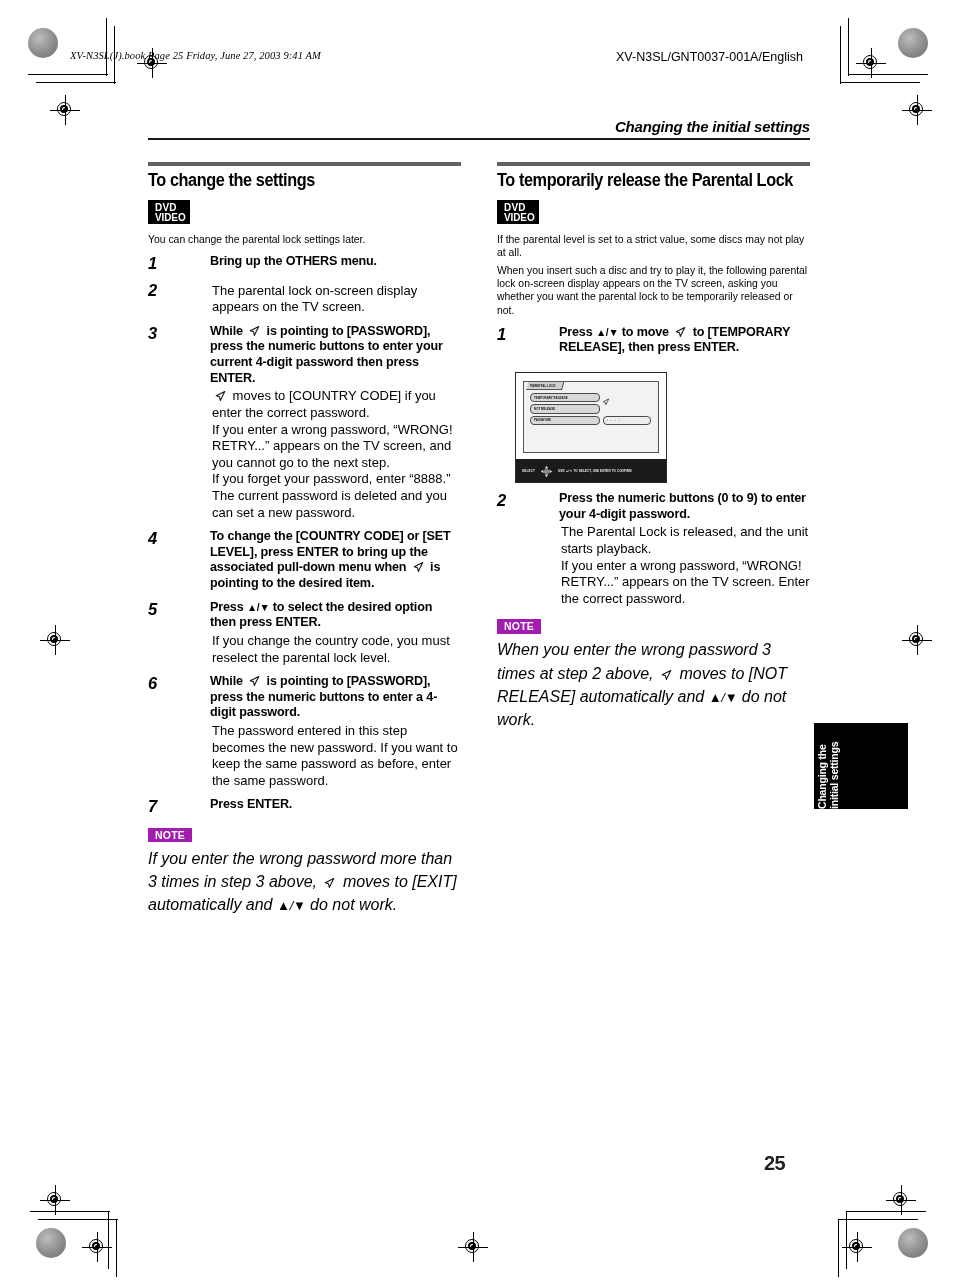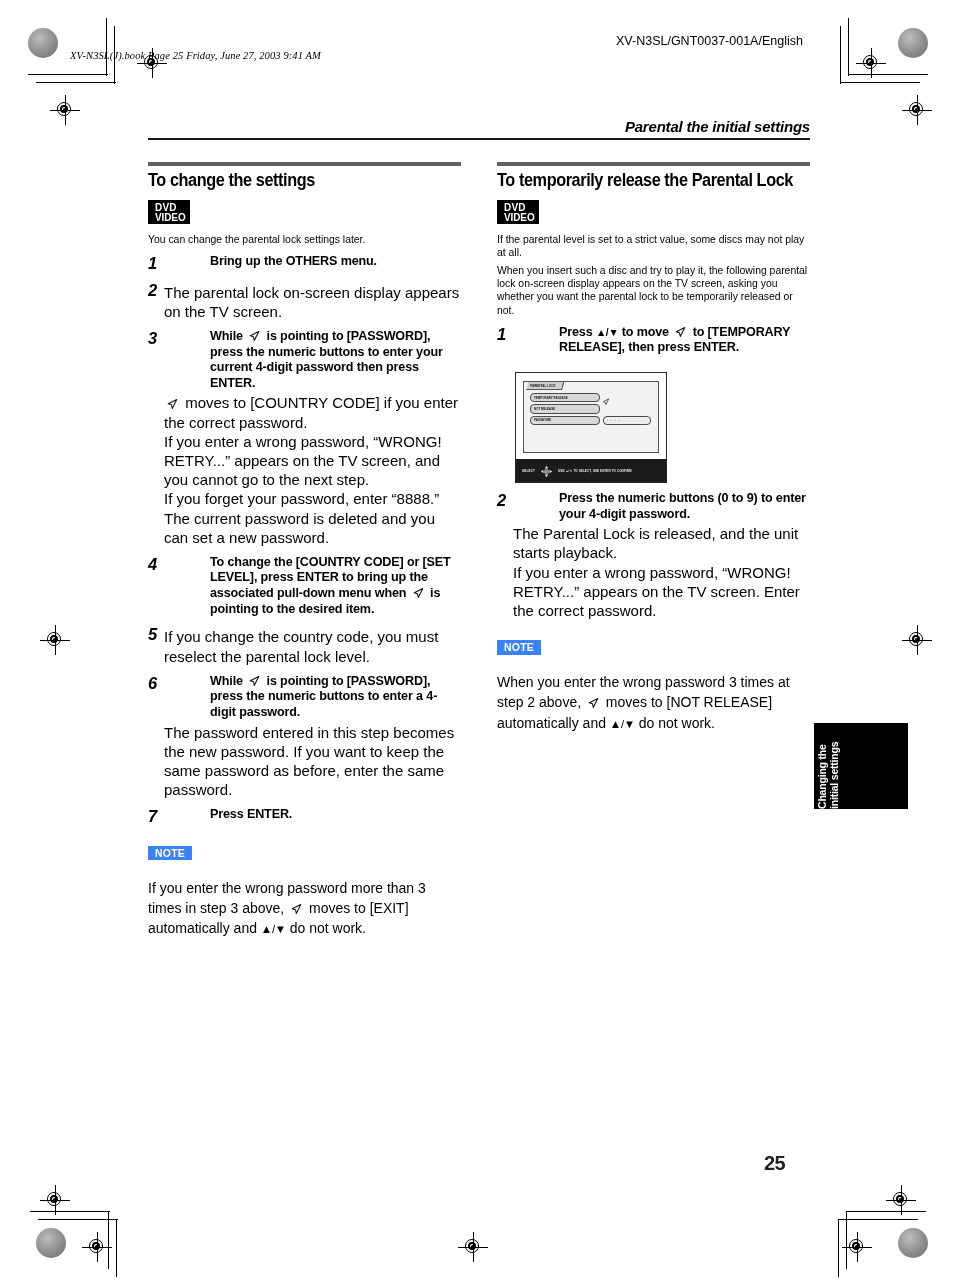--- a/index.html
+++ b/index.html
@@ -140,40 +140,42 @@
   }
   .step .body { flex: 1 1 auto; }
   .step .head {
     font-size: 12.6px;
     font-weight: bold;
     line-height: 1.24;
     letter-spacing: -0.15px;
     padding-left: 46px;
   }
   .step .sub {
-    font-size: 15px;
+    font-size: 13px;
     line-height: 1.28;
     margin-top: 2px;
     font-weight: normal;
+    margin-left: 48px;
   }
 
   .note-badge {
     display: inline-block;
-    background: #3b82f6;
+    background: #a21caf;
     color: #fff;
     font-size: 10.5px;
     font-weight: bold;
     letter-spacing: 0.2px;
     padding: 1px 7px 1.5px 7px;
-    margin-top: 20px;
+    margin-top: 12px;
   }
   .note-text {
-    font-size: 14px;
+    font-size: 16px;
     line-height: 1.45;
-    margin-top: 17px;
+    margin-top: 4px;
+    font-style: italic;
   }
 
   
   .cursor {
     display: inline-block;
     width: 13px; height: 12px;
     vertical-align: -2px;
     margin: 0 2px;
   }
   .cursor svg { display: block; }
@@ -375,25 +377,25 @@
     <span class="ring2"></span>
     <span class="dot"></span>
   </div>
 <div class="regmark" style="left:842px; top:1232px;">
     <span class="ring"></span>
     <span class="ring2"></span>
     <span class="dot"></span>
   </div>
 
 <div class="bookline" style="left:70px; top:50px;">XV-N3SL(J).book  Page 25  Friday, June 27, 2003  9:41 AM</div>
-<div class="edition" style="left:616px; top:34px;">XV-N3SL/GNT0037-001A/English</div>
+<div class="edition" style="left:616px; top:50px;">XV-N3SL/GNT0037-001A/English</div>
 
 <div class="page">
 
-  <div class="runhead">Parental the initial settings</div>
+  <div class="runhead">Changing the initial settings</div>
   <div class="runrule"></div>
 
   <div class="cols">
 
     <div class="col left">
       <div class="sect-rule"></div>
       <div class="sect-title">To change the settings</div>
 
       <div class="dvdlogo">
         <span class="l1">DVD</span>
@@ -430,20 +432,21 @@
             <div class="num">4</div>
             <div class="body">
               <div class="head">To change the [COUNTRY CODE] or [SET LEVEL], press ENTER to bring up the associated pull-down menu when <span class="cursor"><svg viewBox="0 0 24 24" width="13" height="12">
                     <path d="M20.5 3 L3.5 11.5 L10 13.6 L11.6 20.8 Z" fill="#ffffff" stroke="#111" stroke-width="2.1" stroke-linejoin="round"></path>
                   </svg></span> is pointing to the desired item.</div>
             </div>
           </div>
           <div class="step">
             <div class="num">5</div>
             <div class="body">
+              <div class="head">Press <span class="updown">▲/▼</span> to select the desired option then press ENTER.</div>
               <div class="sub">If you change the country code, you must reselect the parental lock level.</div>
             </div>
           </div>
           <div class="step">
             <div class="num">6</div>
             <div class="body">
               <div class="head">While <span class="cursor"><svg viewBox="0 0 24 24" width="13" height="12">
                     <path d="M20.5 3 L3.5 11.5 L10 13.6 L11.6 20.8 Z" fill="#ffffff" stroke="#111" stroke-width="2.1" stroke-linejoin="round"></path>
                   </svg></span> is pointing to [PASSWORD], press the numeric buttons to enter a 4-digit password.</div>
               <div class="sub">The password entered in this step becomes the new password. If you want to keep the same password as before, enter the same password.</div>

